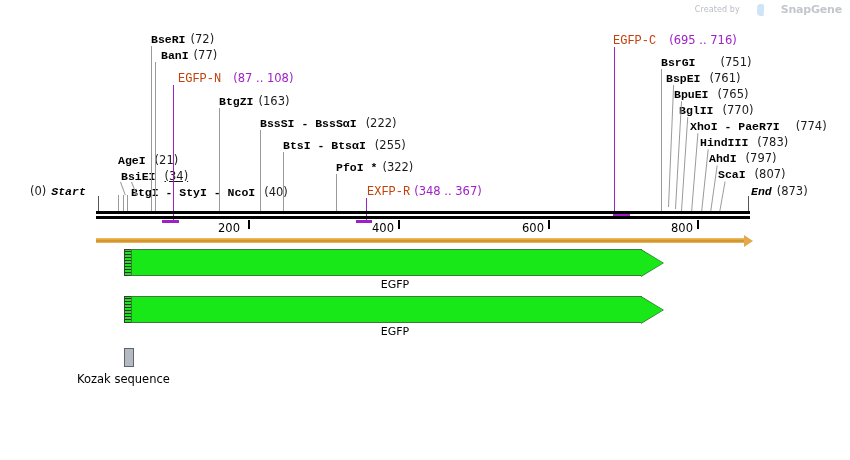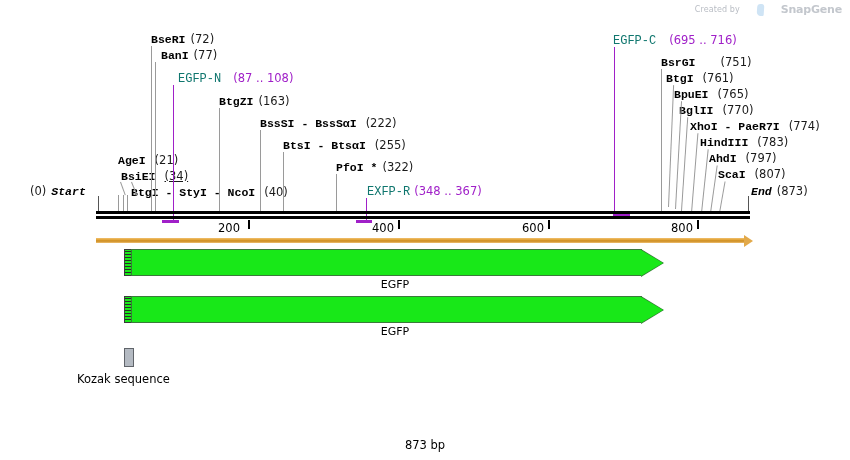--- a/index.html
+++ b/index.html
@@ -58,21 +58,21 @@
   .lbl .nm {
     font-weight: bold;
     color: #000000;
     font-family: Liberation Mono, monospace;
   }
   .lbl .pos {
     color: #1a1a1a;
     font-weight: normal;
     margin-left: 5px;
   }
-  .lbl.purple .nm { color: #0f766e; font-weight: normal; font-size: 12px; }
+  .lbl.purple .nm { color: #c2410c; font-weight: normal; font-size: 12px; }
   .lbl.purple .pos { color: #a020c8; }
   .lbl.italic .nm { font-style: italic; }
   .lbl .prepos {
     color: #1a1a1a;
     font-weight: normal;
     margin-right: 5px;
   }
 
   
   .leader {
@@ -249,30 +249,30 @@
     <span class="nm">EXFP-R</span><span class="pos" style="margin-left:4px;">(348 .. 367)</span>
   </div>
 
   <div class="lbl purple" style="left:613px; top:35px;">
     <span class="nm">EGFP-C</span><span class="pos" style="margin-left:13px;">(695 .. 716)</span>
   </div>
   <div class="lbl" style="left:661px; top:57px;">
     <span class="nm">BsrGI</span><span class="pos" style="margin-left:25px;">(751)</span>
   </div>
   <div class="lbl" style="left:666px; top:73px;">
-    <span class="nm">BtgI</span><span class="pos" style="margin-left:9px;">(761)</span>
+    <span class="nm">BspEI</span><span class="pos" style="margin-left:9px;">(761)</span>
   </div>
   <div class="lbl" style="left:674px; top:89px;">
     <span class="nm">BpuEI</span><span class="pos" style="margin-left:9px;">(765)</span>
   </div>
   <div class="lbl" style="left:679px; top:105px;">
     <span class="nm">BglII</span><span class="pos" style="margin-left:9px;">(770)</span>
   </div>
   <div class="lbl" style="left:690px; top:121px;">
-    <span class="nm">XhoI - PaeR7I</span><span class="pos" style="margin-left:9px;">(774)</span>
+    <span class="nm">XhoI - PaeR7I</span><span class="pos" style="margin-left:16px;">(774)</span>
   </div>
   <div class="lbl" style="left:700px; top:137px;">
     <span class="nm">HindIII</span><span class="pos" style="margin-left:9px;">(783)</span>
   </div>
   <div class="lbl" style="left:709px; top:153px;">
     <span class="nm">AhdI</span><span class="pos" style="margin-left:9px;">(797)</span>
   </div>
   <div class="lbl" style="left:718px; top:169px;">
     <span class="nm">ScaI</span><span class="pos" style="margin-left:9px;">(807)</span>
   </div>
@@ -353,15 +353,14 @@
     <div class="feat-hatch" style="left:124px; top:296px; width:8px; height:27px;"></div>
     <div class="feat-body" style="left:131px; top:296px; width:511px; height:27px;"></div>
     <div class="feat-head-outline" style="left:641px; top:295.5px;"></div>
     <div class="feat-head" style="left:641px; top:296.5px;"></div>
   </div>
   <div class="feat-label" style="left:0px; top:325px; width:790px;">EGFP</div>
 
   <div class="kozak-box" style="left:124px; top:348px; width:10px; height:19px;"></div>
   <div class="kozak-label" style="left:77px; top:372px;">Kozak sequence</div>
 
-  <div class="plasmid-size" style="left:0px; top:438px; width:850px;">873 bp</div>
 
 </div>
 
 </body></html>

